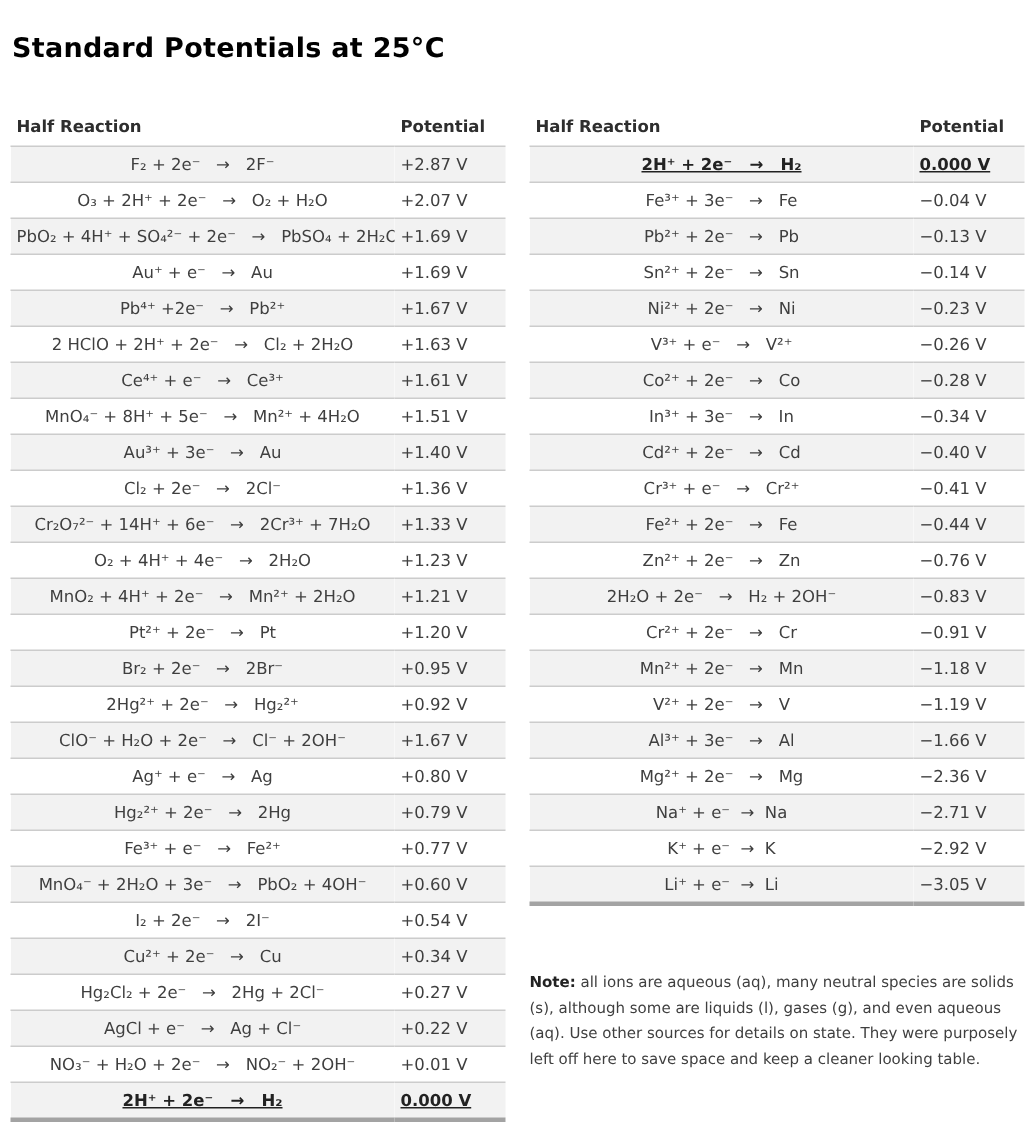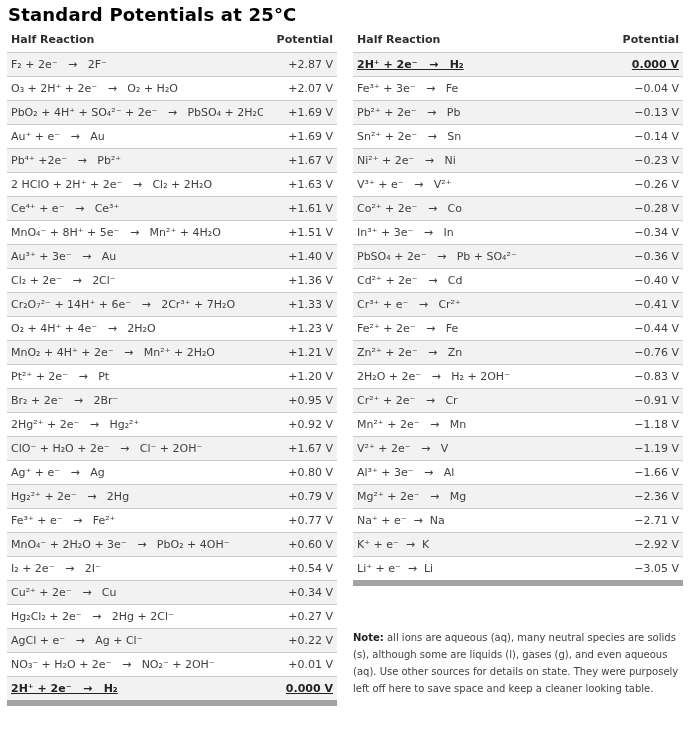--- a/index.html
+++ b/index.html
@@ -11,56 +11,57 @@
     overflow: hidden;
     font-family: "DejaVu Sans", "Liberation Sans", sans-serif;
     color: #3d3d3d;
     -webkit-font-smoothing: antialiased;
   }
   .page-title {
     font-size: 18px;
     line-height: 20px;
     font-weight: bold;
     color: #000000;
-    margin: 5px 0 3px 8px;
+    margin: 23px 0 3px 8px;
     letter-spacing: 0.2px;
   }
   .tables-wrap {
     display: flex;
     justify-content: space-between;
     padding: 0 7px;
     align-items: flex-start;
   }
   .table-col { width: 330px; }
   table.potentials {
     width: 100%;
     border-collapse: collapse;
     table-layout: fixed;
     font-size: 11px;
-    border-bottom: 6px solid #a3a3a3;
+    border-bottom: 3px solid #a3a3a3;
+    margin-top: 27px;
   }
   table.potentials th {
     text-align: left;
     font-weight: bold;
     font-size: 11px;
     line-height: 12px;
     color: #2e2e2e;
     padding: 6px 4px;
   }
-  table.potentials th.pot-col, table.potentials td.pot-col { width: 66px; text-align: right; }
+  table.potentials th.pot-col, table.potentials td.pot-col { width: 66px; }
   table.potentials td {
     padding: 0 4px;
     height: 23px;
     line-height: 13px;
     border-top: 1px solid #cccccc;
     color: #3f3f3f;
     vertical-align: middle;
     overflow: hidden;
   }
-  table.potentials td:first-child { white-space: pre; }
+  table.potentials td:first-child { white-space: pre; text-align: center; }
   table.potentials tbody tr:nth-child(odd) td { background: #f2f2f2; }
   table.potentials tr.bold td { font-weight: bold; color: #222222; text-decoration: underline; }
   .note {
     margin-top: 43px;
     font-size: 10px;
     line-height: 17px;
     color: #3f3f3f;
     padding-right: 2px;
   }
   .note .note-label { font-weight: bold; color: #222222; }
@@ -228,24 +229,20 @@
           </tr>
           <tr>
             <td>Co²⁺ + 2e⁻   →   Co</td>
             <td class="pot-col">−0.28 V</td>
           </tr>
           <tr>
             <td>In³⁺ + 3e⁻   →   In</td>
             <td class="pot-col">−0.34 V</td>
           </tr>
           <tr>
-            <td>PbSO₄ + 2e⁻   →   Pb + SO₄²⁻</td>
-            <td class="pot-col">−0.36 V</td>
-          </tr>
-          <tr>
             <td>Cd²⁺ + 2e⁻   →   Cd</td>
             <td class="pot-col">−0.40 V</td>
           </tr>
           <tr>
             <td>Cr³⁺ + e⁻   →   Cr²⁺</td>
             <td class="pot-col">−0.41 V</td>
           </tr>
           <tr>
             <td>Fe²⁺ + 2e⁻   →   Fe</td>
             <td class="pot-col">−0.44 V</td>

